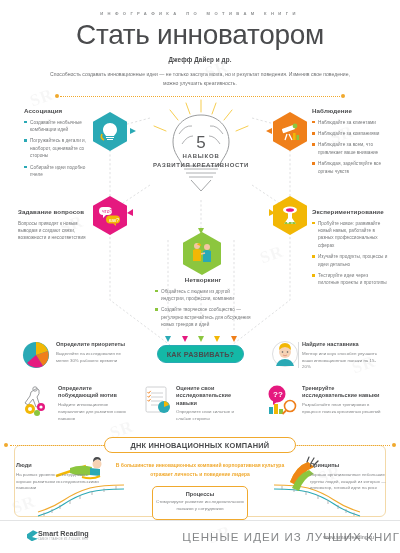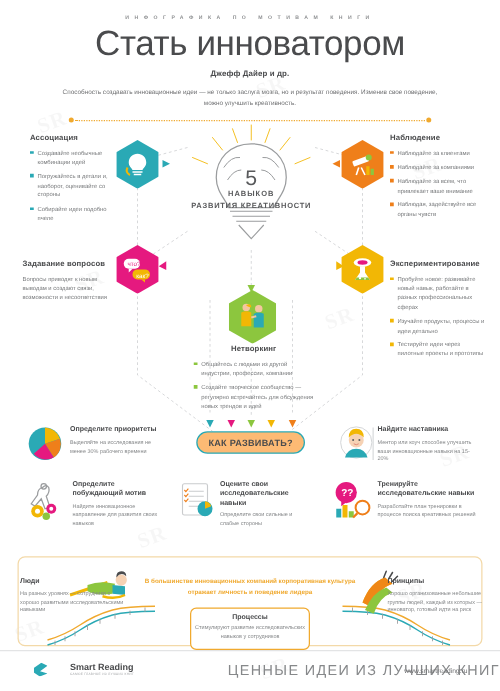--- a/index.html
+++ b/index.html
@@ -152,21 +152,21 @@
   
   .pill {
     position: absolute;
     left: 157px; top: 345px;
     width: 87px; height: 18px;
     border: 1px solid #2aa9b5;
     border-radius: 9px;
     display: flex; align-items: center; justify-content: center;
     font-size: 7.3px; font-weight: 700; color: #4a4b4d;
     letter-spacing: 0.2px;
-    background: #fdba74;
+    background: #14b8a6;
     z-index: 6;
   }
 
   
   .tip { position: absolute; z-index: 5; }
   .tip h4 {
     font-size: 5.6px; font-weight: 700; color: #4a4b4d;
     line-height: 1.3; margin-bottom: 2.5px;
   }
   .tip p {
@@ -209,21 +209,21 @@
   .proc-box p { font-size: 4.4px; line-height: 1.5; color: #86888a; }
 
   
   .footer-rule {
     position: absolute; left: 0; right: 0; top: 520px;
     border-top: 1px solid #e3e4e5; z-index: 5;
   }
   .footer { position: absolute; left: 0; right: 0; top: 520px; height: 33px; z-index: 6; }
   .logo {
     position: absolute; left: 27px; top: 10px;
-    display: flex; align-items: center; gap: 18px;
+    display: flex; align-items: center; gap: 0;
   }
   .logo .mark {
     width: 11px; height: 11px;
     background: #2aa9b5;
     clip-path: polygon(0% 38%, 55% 0%, 100% 22%, 46% 62%, 100% 78%, 44% 100%, 0% 72%);
   }
   .logo .lt { font-size: 7.2px; font-weight: 700; color: #4a4b4d; line-height: 1; }
   .logo .ls { font-size: 2.6px; color: #a7a9ab; line-height: 1; margin-top: 1.5px; letter-spacing: 0.2px; }
   .tagline {
     position: absolute; left: 0; right: 0; top: 11px;
@@ -496,20 +496,26 @@
     <circle cx="25" cy="21" r="5.5" fill="none" stroke="#ef7f1a" stroke-width="1.6"></circle>
     <path d="M21,25.5 L17.5,29" stroke="#ef7f1a" stroke-width="1.8"></path>
   </svg>
   <div class="tip" style="left:302px; top:385px; width:80px;">
     <h4>Тренируйте исследовательские навыки</h4>
     <p>Разработайте план тренировки в процессе поиска креативных решений</p>
   </div>
 
   <div style="position:absolute;left:14px;top:445px;width:372px;height:72px;border:1px solid #f3d9a8;border-radius:6px;z-index:3;"></div>
 
+  <div class="dna-band">
+    <span class="ln"></span>
+      <span class="dot l"></span>
+      <span class="dot r"></span>
+    <div class="dna-pill">ДНК ИННОВАЦИОННЫХ КОМПАНИЙ</div>
+  </div>
   <div class="dna-sub">В большинстве инновационных компаний корпоративная культура отражает личность и поведение лидера</div>
 
   <svg style="position:absolute;left:36px;top:484px;z-index:4;" width="90" height="32">
     <path d="M2,28 q14,-4 26,-12 q12,-8 26,-12 q12,-3 34,-3" fill="none" stroke="#f0a92e" stroke-width="1.1"></path>
     <path d="M2,32 q14,-4 26,-12 q12,-8 26,-12 q12,-3 34,-3" fill="none" stroke="#2aa9b5" stroke-width="1.1"></path>
     <g stroke="#9a9c9e" stroke-width="0.7">
       <path d="M8,28.5 L8,32"></path>
         <path d="M16,25 L16,29"></path>
         <path d="M24,21 L24,25"></path>
       <path d="M34,16 L34,20"></path>

